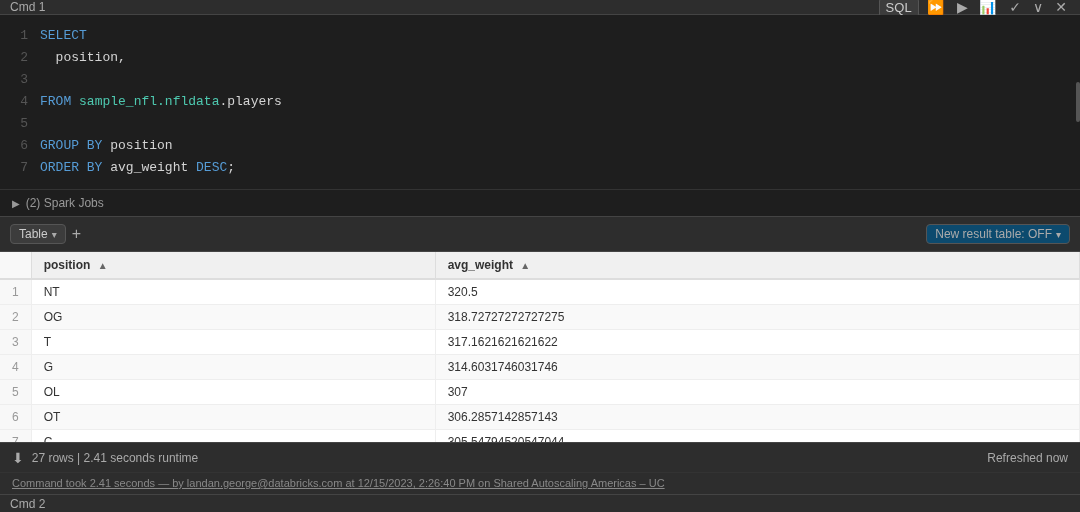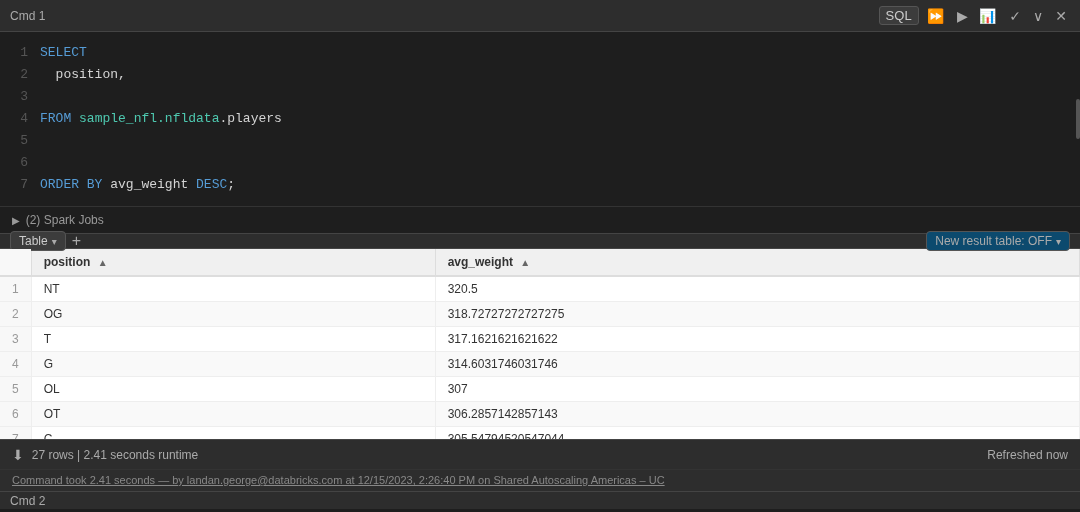--- a/index.html
+++ b/index.html
@@ -16,21 +16,21 @@
     
     .top-bar {
       background: #2d2d2d;
       padding: 4px 10px;
       font-size: 12px;
       color: #aaa;
       border-bottom: 1px solid #444;
       display: flex;
       align-items: center;
       justify-content: space-between;
-      height: 32px;
+      height: 15px;
     }
     .top-bar-right {
       display: flex;
       align-items: center;
       gap: 6px;
     }
     .sql-badge {
       background: #3c3c3c;
       border: 1px solid #555;
       border-radius: 3px;
@@ -101,21 +101,21 @@
 
     
     .table-toolbar {
       background: #2d2d2d;
       border-top: 1px solid #444;
       border-bottom: 1px solid #444;
       padding: 4px 10px;
       display: flex;
       align-items: center;
       justify-content: space-between;
-      height: 16px;
+      height: 36px;
     }
     .table-tab {
       display: flex;
       align-items: center;
       gap: 4px;
       background: #3c3c3c;
       border: 1px solid #555;
       border-radius: 4px;
       padding: 2px 8px;
       font-size: 12px;
@@ -259,20 +259,21 @@
   </div>
   <div class="code-line">
     <span class="line-num">4</span>
     <span class="code-content"><span class="kw">FROM</span> <span class="tbl">sample_nfl.nfldata</span>.players</span>
   </div>
   <div class="code-line">
     <span class="line-num">5</span>
   </div>
   <div class="code-line">
     <span class="line-num">6</span>
+    <span class="code-content"><span class="kw">GROUP BY</span> position</span>
   </div>
   <div class="code-line">
     <span class="line-num">7</span>
     <span class="code-content"><span class="kw">ORDER BY</span> avg_weight <span class="kw">DESC</span>;</span>
   </div>
   <div class="scroll-hint"></div>
 </div>
 
 <div class="spark-jobs">
   <span class="arrow">▶</span>

